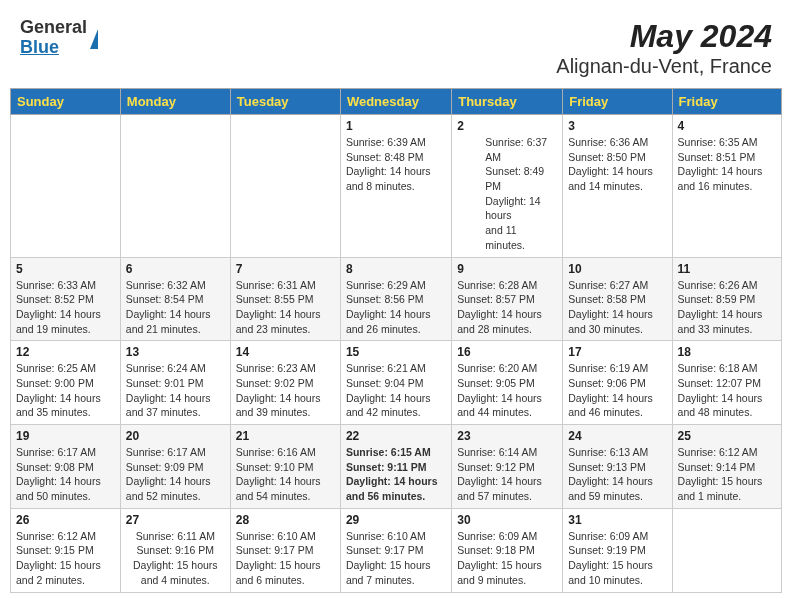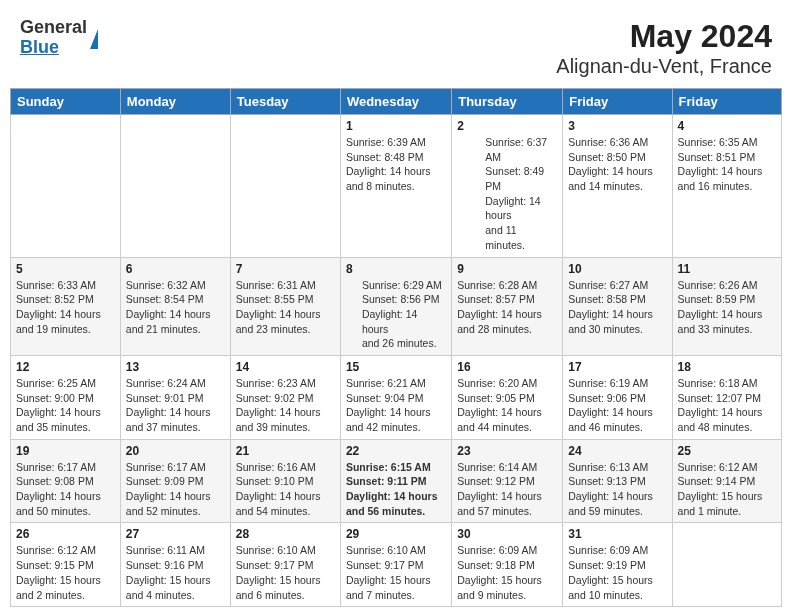--- a/index.html
+++ b/index.html
@@ -44,33 +44,34 @@
       margin-left: 3px;
       margin-top: 2px;
     }
     .title-section {
       text-align: right;
     }
     .month-year {
       font-size: 32px;
       font-weight: bold;
       color: #222;
+      font-style: italic;
     }
     .location {
       font-size: 20px;
       color: #333;
     }
     .calendar {
       width: 100%;
       border-collapse: collapse;
       margin-top: 6px;
     }
     .calendar th {
       background-color: #2372b9;
-      color: #ffffff;
+      color: #fde047;
       text-align: left;
       padding: 5px 6px;
       font-size: 13px;
       border: 1px solid #aaa;
     }
     .calendar td {
       vertical-align: top;
       border: 1px solid #ccc;
       padding: 4px 5px;
       width: 113px;
@@ -178,21 +179,21 @@
         </td>
         <td>
           <div class="day-number">7</div>
           <div class="day-info" style="white-space: pre-line;">Sunrise: 6:31 AM
 Sunset: 8:55 PM
 Daylight: 14 hours
 and 23 minutes.</div>
         </td>
         <td>
           <div class="day-number">8</div>
-          <div class="day-info" style="white-space: pre-line; margin-left: 16px;">Sunrise: 6:29 AM
+          <div class="day-info" style="white-space: pre-line;">Sunrise: 6:29 AM
 Sunset: 8:56 PM
 Daylight: 14 hours
 and 26 minutes.</div>
         </td>
         <td>
           <div class="day-number">9</div>
           <div class="day-info" style="white-space: pre-line;">Sunrise: 6:28 AM
 Sunset: 8:57 PM
 Daylight: 14 hours
 and 28 minutes.</div>
@@ -317,21 +318,21 @@
       <tr>
         <td>
           <div class="day-number">26</div>
           <div class="day-info" style="white-space: pre-line;">Sunrise: 6:12 AM
 Sunset: 9:15 PM
 Daylight: 15 hours
 and 2 minutes.</div>
         </td>
         <td>
           <div class="day-number">27</div>
-          <div class="day-info" style="white-space: pre-line;">Sunrise: 6:11 AM
+          <div class="day-info" style="white-space: pre-line; text-align: center;">Sunrise: 6:11 AM
 Sunset: 9:16 PM
 Daylight: 15 hours
 and 4 minutes.</div>
         </td>
         <td>
           <div class="day-number">28</div>
           <div class="day-info" style="white-space: pre-line;">Sunrise: 6:10 AM
 Sunset: 9:17 PM
 Daylight: 15 hours
 and 6 minutes.</div>

